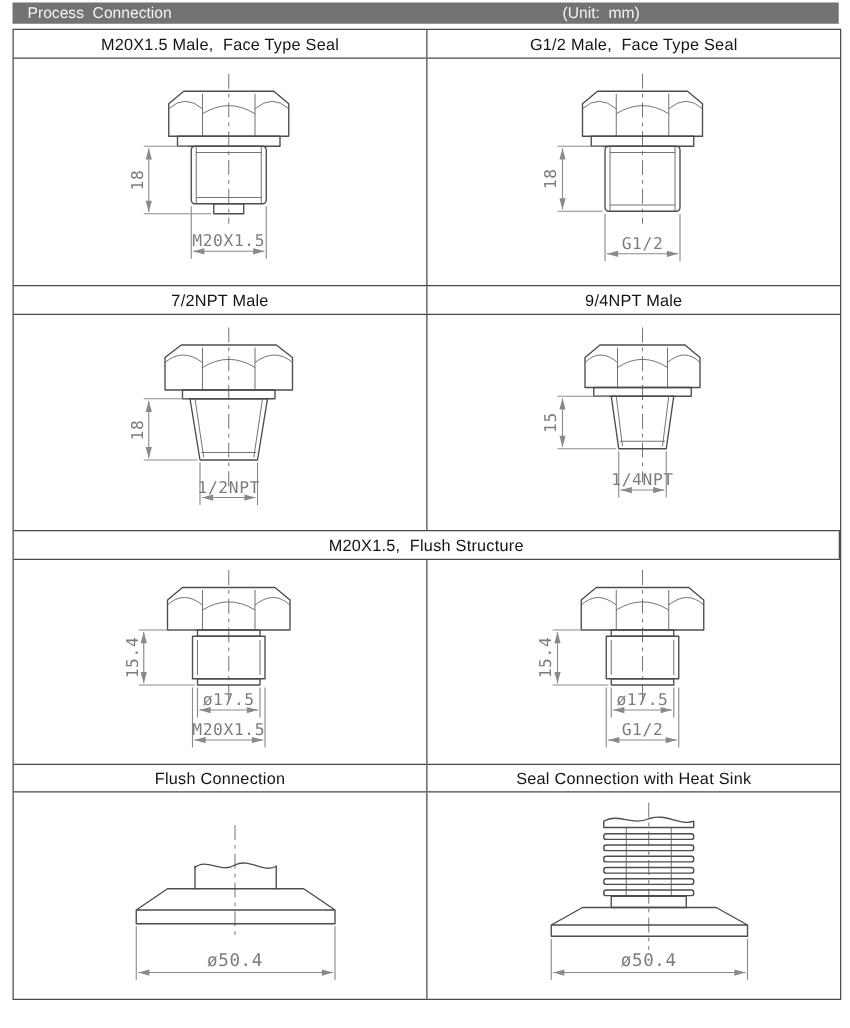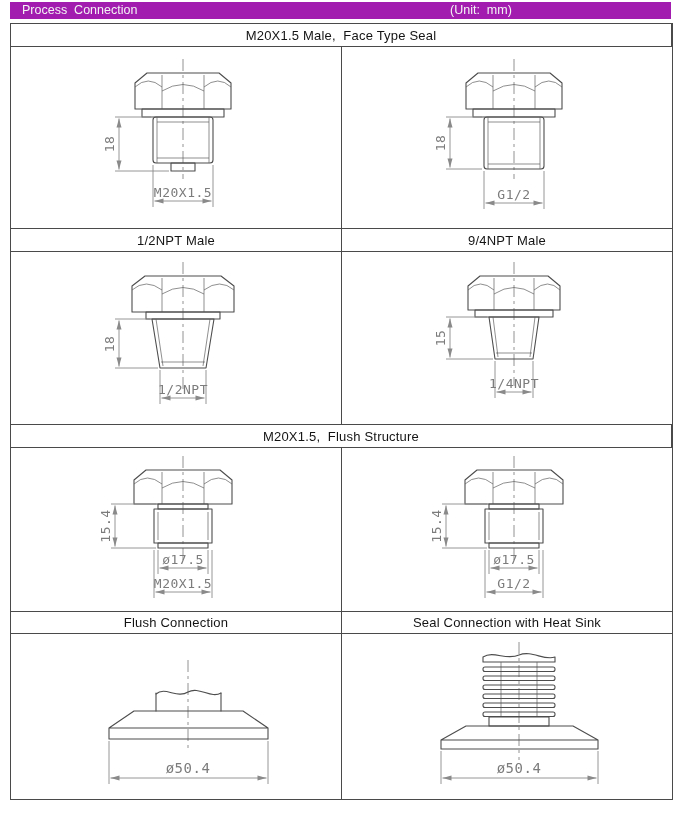--- a/index.html
+++ b/index.html
@@ -3,21 +3,21 @@
 <meta charset="utf-8">
 <style>
   html,body{margin:0;padding:0;}
   body{
     width:680px;height:822px;position:relative;background:#ffffff;
     font-family:"Liberation Sans",sans-serif;
   }
   
   .bar{
     position:absolute;left:10px;top:2px;width:661px;height:17px;
-    background:#a21caf;color:#f4f4f4;font-size:12.5px;line-height:17px;
+    background:#737373;color:#f4f4f4;font-size:12.5px;line-height:17px;
   }
   .bar .pl{position:absolute;left:12px;top:0;}
   .bar .un{position:absolute;left:440px;top:0;}
   
   .tbl{
     position:absolute;left:10px;top:23px;width:661px;
     border:1px solid #4a4a4a;background:#fff;text-align:center;
   }
   .row{display:flex;border-bottom:1px solid #4a4a4a;}
   .row:last-child{border-bottom:none;}
@@ -47,20 +47,21 @@
 
 <div class="bar">
   <span class="pl">Process&nbsp; Connection</span>
   <span class="un">(Unit:&nbsp; mm)</span>
 </div>
 
 <div class="tbl">
 
   <div class="row h1">
     <div class="cell l t">M20X1.5 Male,&nbsp; Face Type Seal</div>
+    <div class="cell t">G1/2 Male,&nbsp; Face Type Seal</div>
   </div>
 
   <div class="row d1">
     <div class="cell l">
       <svg width="330" height="181" viewBox="0 0 330 181">
         <g>
             <path class="cl" d="M172,12 V132"></path>
           </g>
         <g>
           <path class="ln" d="M124,62 V36 L136,26 H208 L220,36 V62 Z"></path>
@@ -108,21 +109,21 @@
         <g>
           <path class="dim" d="M142,124 V162 M202,124 V162"></path>
           <path class="dim" d="M143.5,156 H200.5" marker-start="url(#arw)" marker-end="url(#arw)"></path>
           <text class="dtx" x="172" y="152" text-anchor="middle">G1/2</text>
         </g>
       </svg>
     </div>
   </div>
 
   <div class="row h2">
-    <div class="cell l t">1/2NPT Male</div>
+    <div class="cell l t">7/2NPT Male</div>
     <div class="cell t">9/4NPT Male</div>
   </div>
 
   <div class="row d2">
     <div class="cell l">
       <svg width="330" height="172" viewBox="0 0 330 172">
         <g>
             <path class="cl" d="M172,10 V138"></path>
           </g>
         <g>

